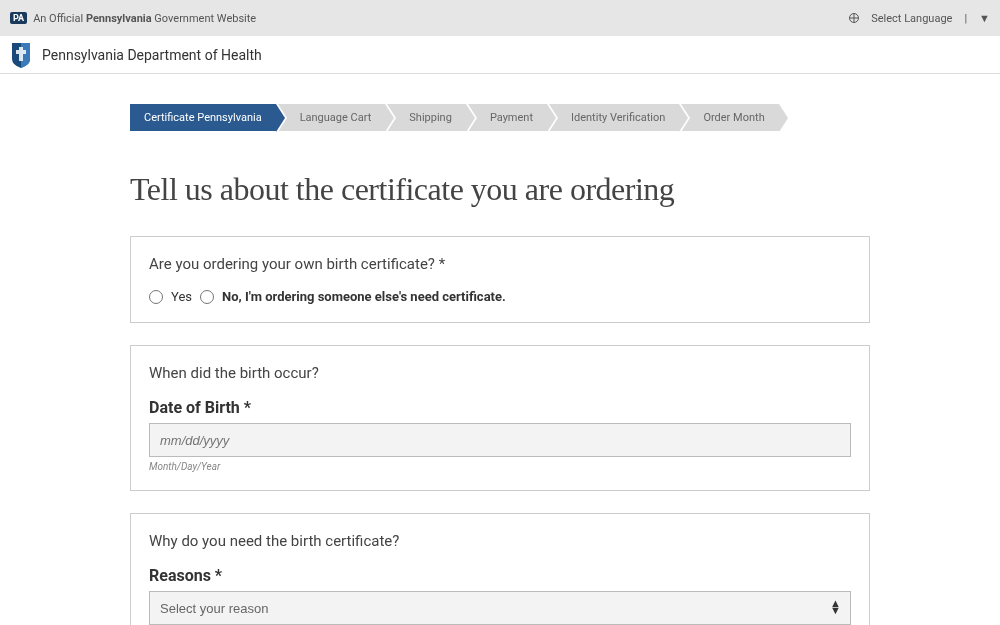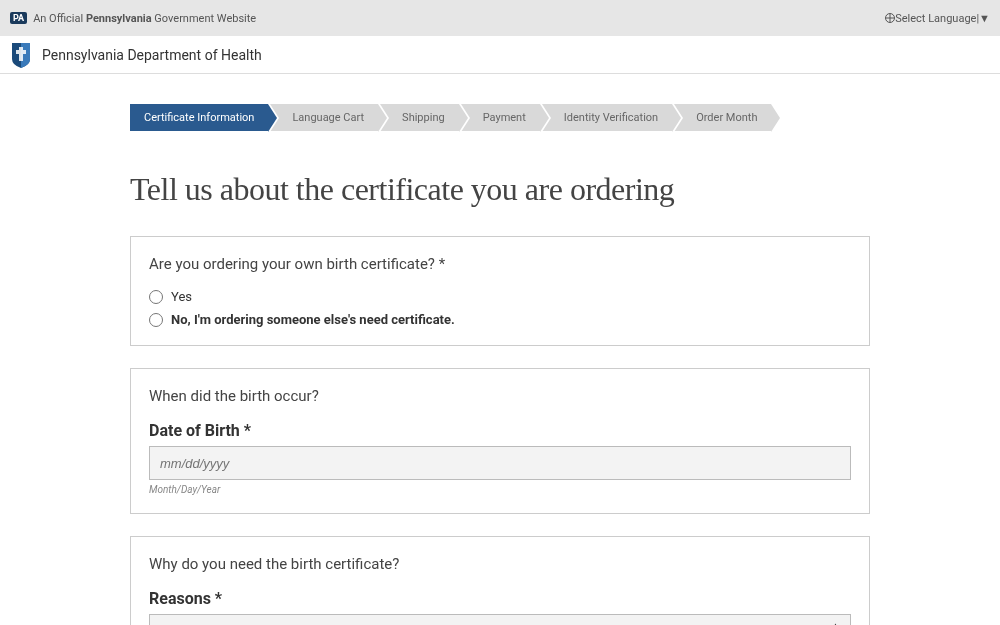--- a/index.html
+++ b/index.html
@@ -1,38 +1,38 @@
 <!DOCTYPE html>
 <html><head>
 <meta charset="utf-8">
 <style>
 * { box-sizing: border-box; margin: 0; padding: 0; }
 body { font-family: -apple-system, BlinkMacSystemFont, "Segoe UI", Roboto, sans-serif; background: #fff; color: #333; }
 .top-bar { background: #e6e6e6; height: 36px; display: flex; align-items: center; justify-content: space-between; padding: 0 10px; font-size: 11px; color: #555; }
 .top-bar-left { display: flex; align-items: center; gap: 6px; }
 .pa-badge { background: #1a3a5c; color: #fff; font-weight: bold; font-size: 9px; padding: 1px 3px; border-radius: 2px; }
-.top-bar-right { display: flex; align-items: center; gap: 0; cursor: pointer; }
+.top-bar-right { display: flex; align-items: center; gap: 12px; cursor: pointer; }
 .globe-icon { width: 10px; height: 10px; border: 1px solid #555; border-radius: 50%; position: relative; }
 .globe-icon::before { content: ''; position: absolute; left: 50%; top: 0; bottom: 0; width: 1px; background: #555; transform: translateX(-50%); }
 .globe-icon::after { content: ''; position: absolute; top: 50%; left: 0; right: 0; height: 1px; background: #555; transform: translateY(-50%); }
 .header { background: #fff; border-bottom: 1px solid #ddd; height: 38px; display: flex; align-items: center; padding: 0 10px; gap: 10px; }
 .shield-logo { width: 22px; height: 28px; }
 .dept-name { font-size: 14px; color: #333; }
 .main { max-width: 780px; margin: 0 auto; padding: 30px 20px; }
 .breadcrumb { display: flex; margin-bottom: 40px; }
 .crumb { position: relative; background: #d9d9d9; color: #666; font-size: 11px; padding: 7px 14px 7px 22px; margin-right: 2px; }
 .crumb::after { content: ''; position: absolute; right: -9px; top: 0; width: 0; height: 0; border-top: 14px solid transparent; border-bottom: 14px solid transparent; border-left: 9px solid #d9d9d9; z-index: 2; }
 .crumb::before { content: ''; position: absolute; right: -11px; top: 0; width: 0; height: 0; border-top: 14px solid transparent; border-bottom: 14px solid transparent; border-left: 9px solid #fff; z-index: 1; }
 .crumb.active { background: #2a5a8f; color: #fff; padding-left: 14px; }
 .crumb.active::after { border-left-color: #2a5a8f; }
 .crumb:last-child::after, .crumb:last-child::before { display: block; }
 h1 { font-size: 32px; font-weight: 400; color: #444; margin-bottom: 28px; font-family: Georgia, serif; letter-spacing: -0.5px; }
 .panel { border: 1px solid #ccc; padding: 18px; margin-bottom: 22px; }
 .question { font-size: 15px; color: #444; margin-bottom: 16px; }
-.radio-group { display: flex; flex-direction: column; gap: 8px; }
+.radio-group { display: flex; flex-direction: row; gap: 8px; }
 .radio-row { display: flex; align-items: center; gap: 8px; font-size: 13px; }
 .radio-row input[type="radio"] { width: 14px; height: 14px; }
 .radio-row label { cursor: pointer; }
 .radio-row.bold label { font-weight: bold; }
 .field-label { font-size: 16px; font-weight: bold; margin-bottom: 6px; display: block; }
 .text-input { width: 100%; height: 34px; border: 1px solid #bbb; background: #f3f3f3; padding: 0 10px; font-size: 13px; font-style: italic; color: #888; }
 .hint { font-size: 10px; font-style: italic; color: #888; margin-top: 4px; }
 .select-wrap { position: relative; }
 .select-input { width: 100%; height: 34px; border: 1px solid #bbb; background: #f3f3f3; padding: 0 10px; font-size: 13px; color: #666; appearance: none; -webkit-appearance: none; }
 .select-caret { position: absolute; right: 10px; top: 50%; transform: translateY(-50%); font-size: 11px; color: #333; pointer-events: none; line-height: 0.6; }
@@ -62,21 +62,21 @@
     <path d="M2 2 L20 2 L20 18 Q20 24 11 27 Q2 24 2 18 Z" fill="#1a4a7a"></path>
     <path d="M11 2 L20 2 L20 18 Q20 24 11 27 Z" fill="#3a7aba"></path>
     <path d="M9 6 L13 6 L13 9 L16 9 L16 13 L13 13 L13 20 L9 20 L9 13 L6 13 L6 9 L9 9 Z" fill="#fff" opacity="0.85"></path>
   </svg>
   <span class="dept-name">Pennsylvania Department of Health</span>
 </div>
 
 <div class="main">
 
   <div class="breadcrumb">
-    <div class="crumb active"><span>Certificate Information</span></div>
+    <div class="crumb active"><span>Certificate Pennsylvania</span></div>
     <div class="crumb"><span>Language Cart</span></div>
     <div class="crumb"><span>Shipping</span></div>
     <div class="crumb"><span>Payment</span></div>
     <div class="crumb"><span>Identity Verification</span></div>
     <div class="crumb"><span>Order Month</span></div>
   </div>
 
   <h1>Tell us about the certificate you are ordering</h1>
 
   <div class="panel">

